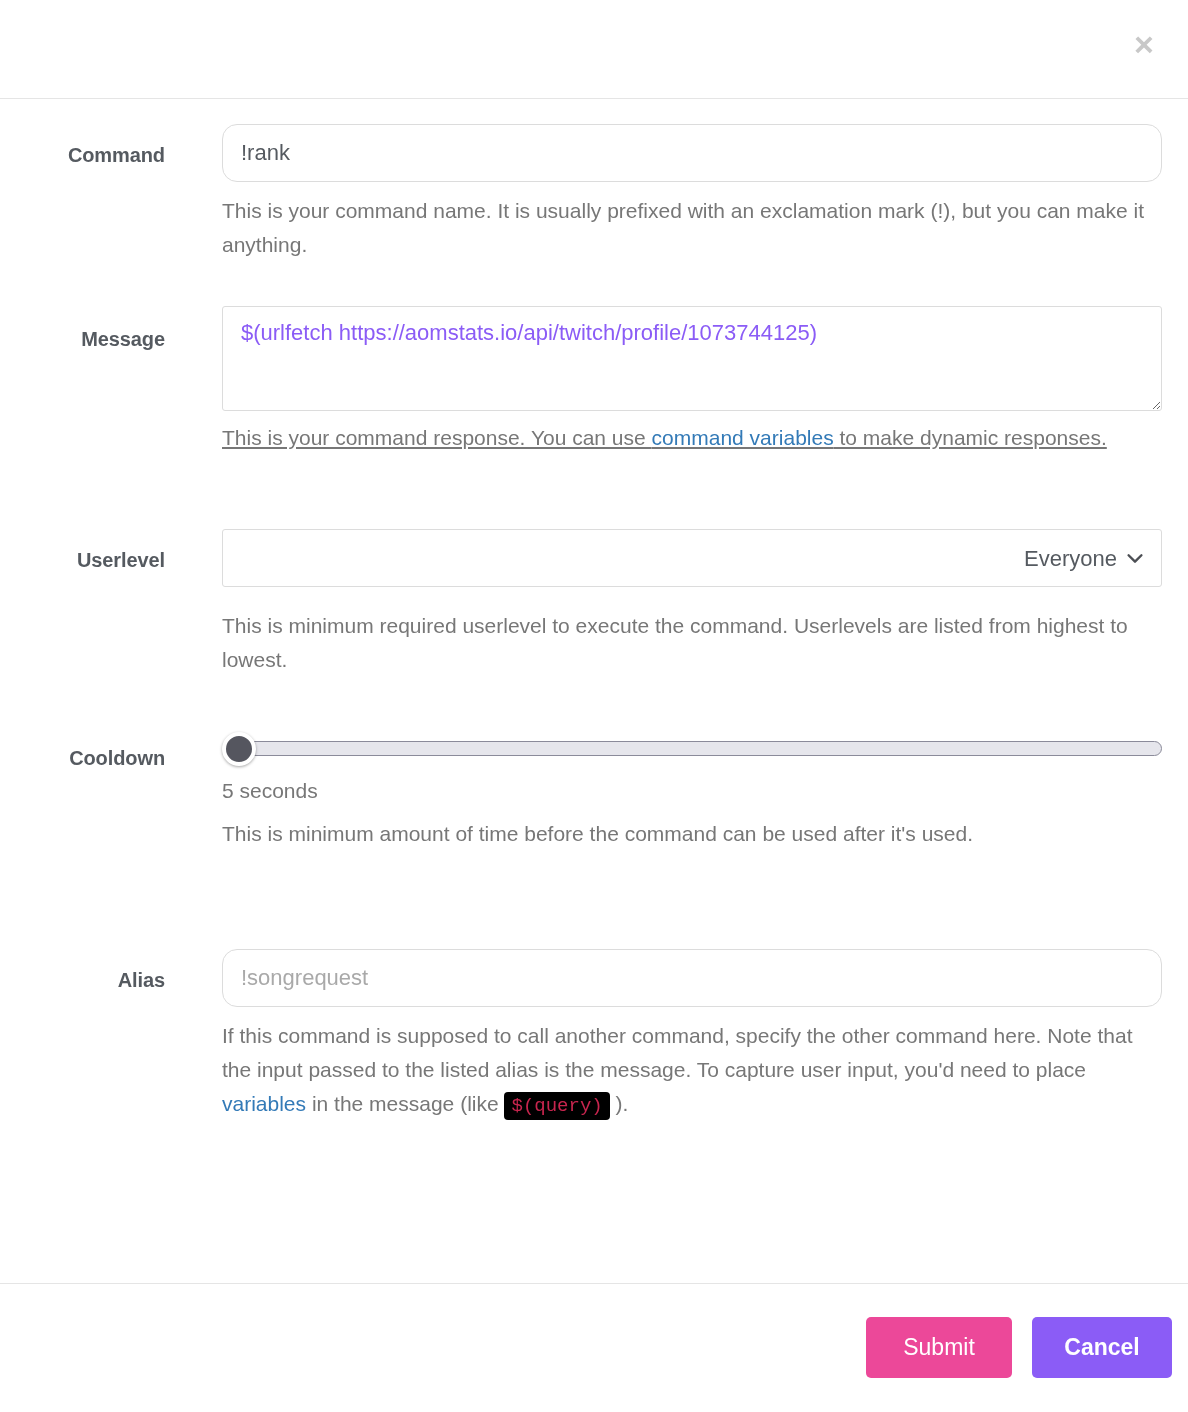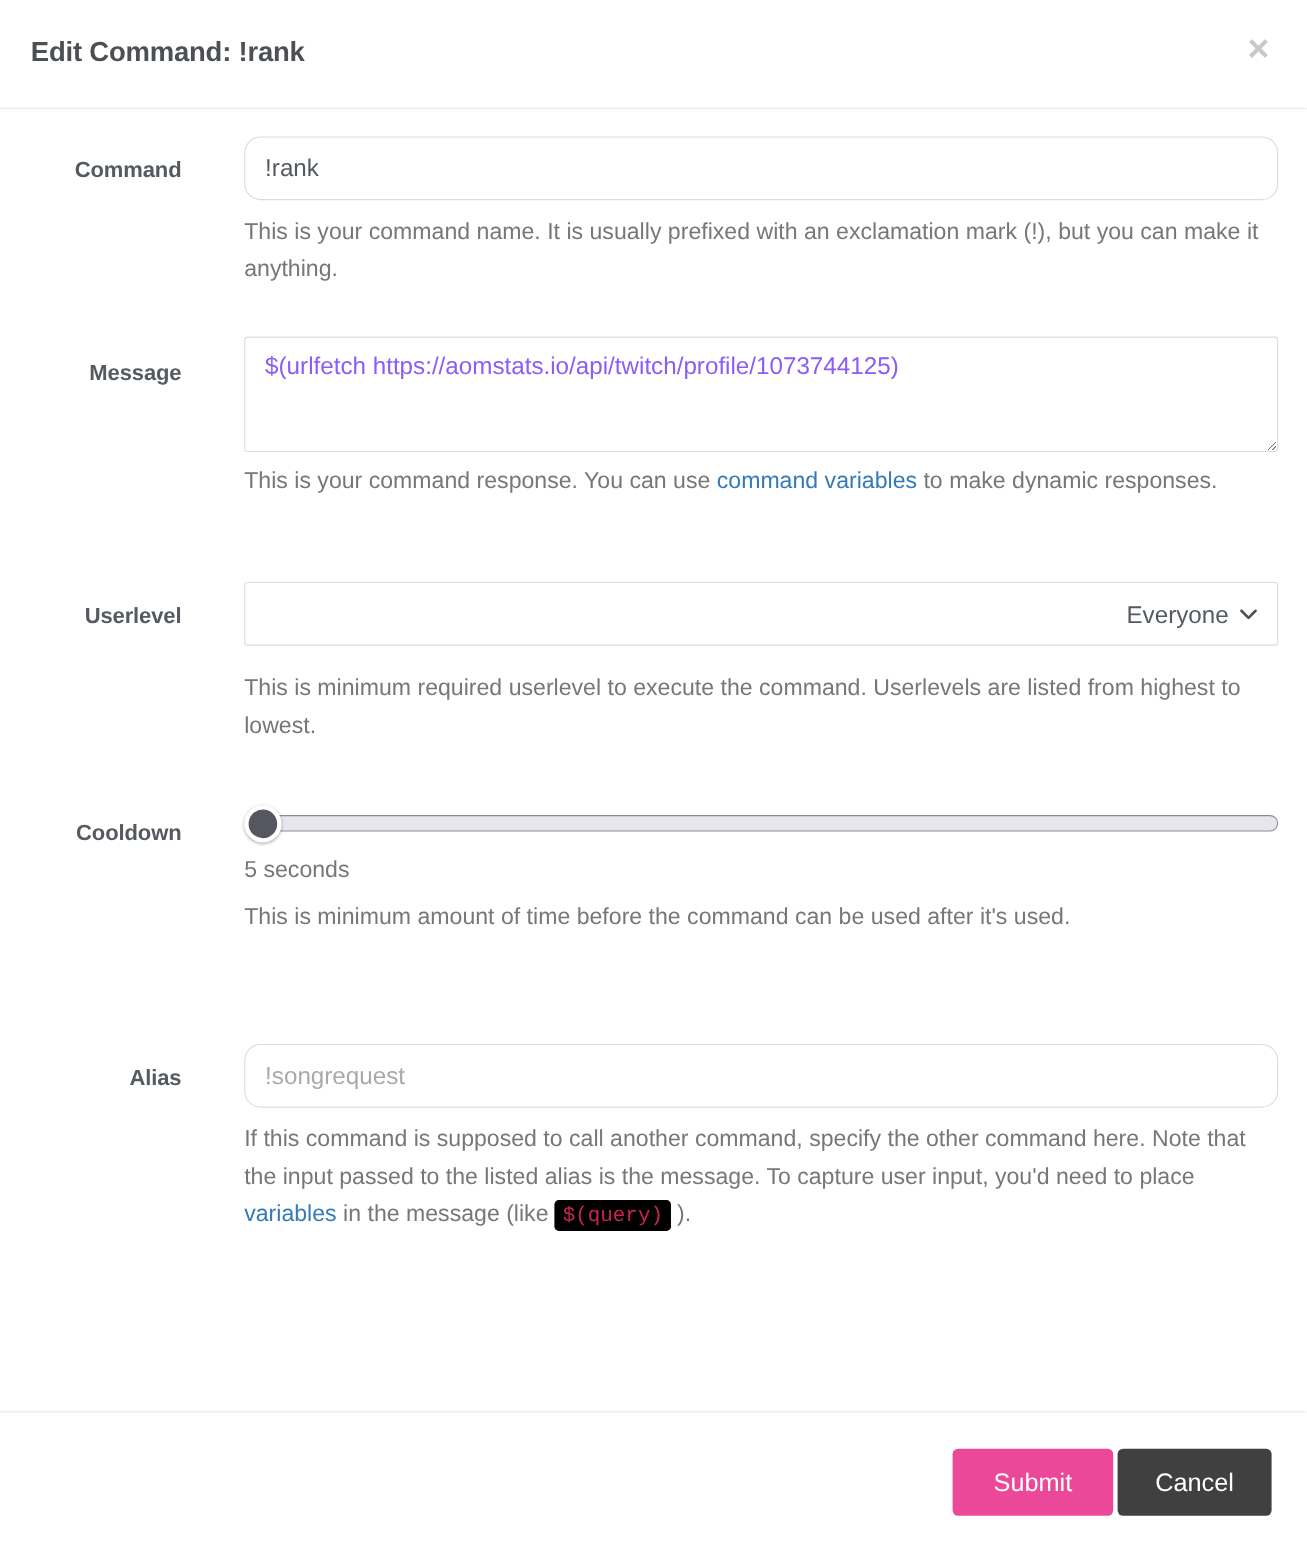--- a/index.html
+++ b/index.html
@@ -238,50 +238,50 @@
     color: #ffffff;
     cursor: pointer;
     padding: 0 24px;
   }
   .btn-primary {
     right: 176px;
     background: #ec4899;
     min-width: 146px;
   }
   .btn-default {
-    right: 32px;
-    background: #404040;
+    right: 16px;
+    background: #8b5cf6;
     min-width: 140px;
+    font-weight: bold;
   }
 </style>
 </head>
 <body>
 
 <div class="modal">
 
   <div class="modal-header">
-    <div class="modal-title">Edit Command: !rank</div>
     <button class="close-btn">×</button>
   </div>
 
   <div class="modal-body">
 
     <div class="form-row" style="top:25px;">
       <div class="form-label" style="top:20px;">Command</div>
       <div class="form-control-area">
         <input class="text-input" type="text" value="!rank" style="">
         <div class="help-text" style="margin-top:12px;">This is your command name. It is usually prefixed with an exclamation mark (!), but you can make it anything.</div>
       </div>
     </div>
 
     <div class="form-row" style="top:207px;">
       <div class="form-label" style="top:22px;">Message</div>
       <div class="form-control-area">
         <textarea class="textarea-input" style="">$(urlfetch https://aomstats.io/api/twitch/profile/1073744125)</textarea>
-        <div class="help-text" style="margin-top:10px;">
+        <div class="help-text" style="margin-top:10px;text-decoration:underline;">
           <span>This is your command response. You can use </span><a href="#">command variables</a><span> to make dynamic responses.</span>
         </div>
       </div>
     </div>
 
     <div class="form-row" style="top:430px;">
       <div class="form-label" style="top:20px;">Userlevel</div>
       <div class="form-control-area">
         <div class="select-wrap">
           <select class="select-input">

